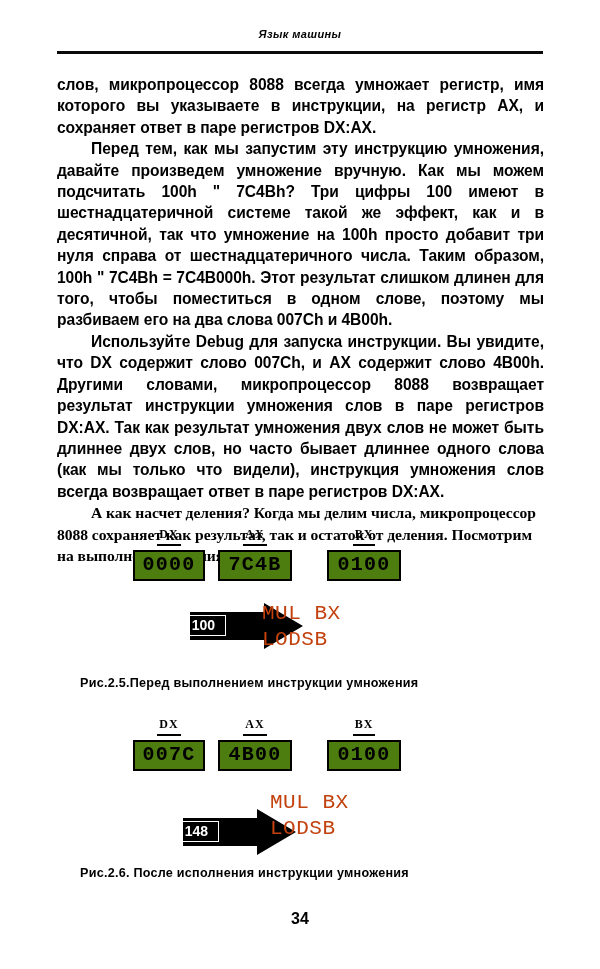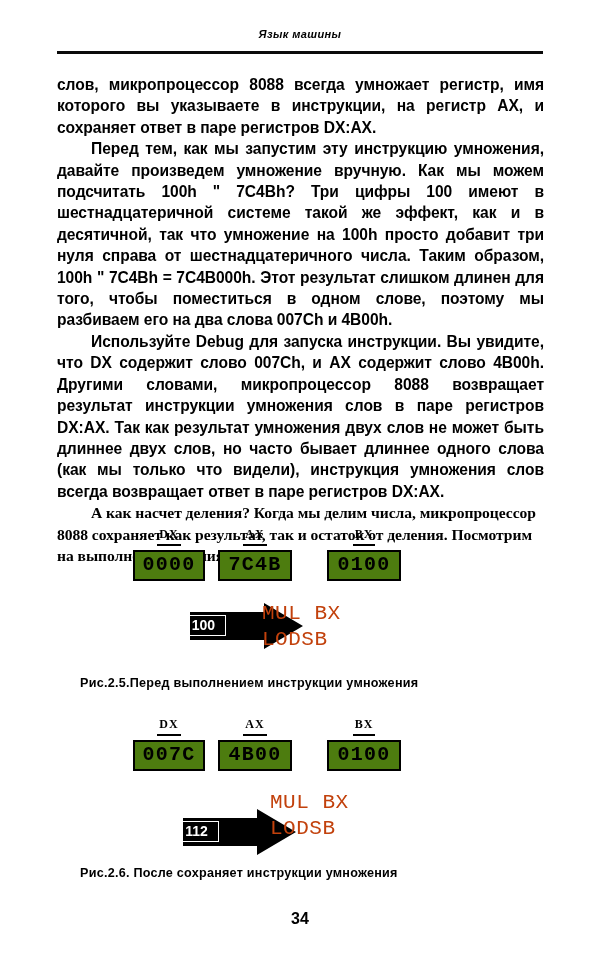--- a/index.html
+++ b/index.html
@@ -251,26 +251,26 @@
       </div>
 
     </div>
 
     <div class="arrow-row" style="top:79px; height:60px;">
 
       <div class="arrow" style="left:148px; top:16px;">
         <svg width="114" height="46" viewBox="0 0 114 46" aria-hidden="true">
           <path d="M0 9 L74 9 L74 0 L113 23 L74 46 L74 37 L0 37 Z" fill="#000000"></path>
         </svg>
-        <div class="ip-box">IP 112</div>
+        <div class="ip-box">IP 148</div>
       </div>
 
       <div class="code" style="left:270px; top:-3px;">MUL BX</div>
       <div class="code" style="left:270px; top:23px;">LODSB</div>
 
     </div>
   </div>
 
-  <div class="caption cap2">Рис.2.6. После сохраняет инструкции умножения</div>
+  <div class="caption cap2">Рис.2.6. После исполнения инструкции умножения</div>
 
   <div class="folio">34</div>
 
 </div>
 
 </body></html>

